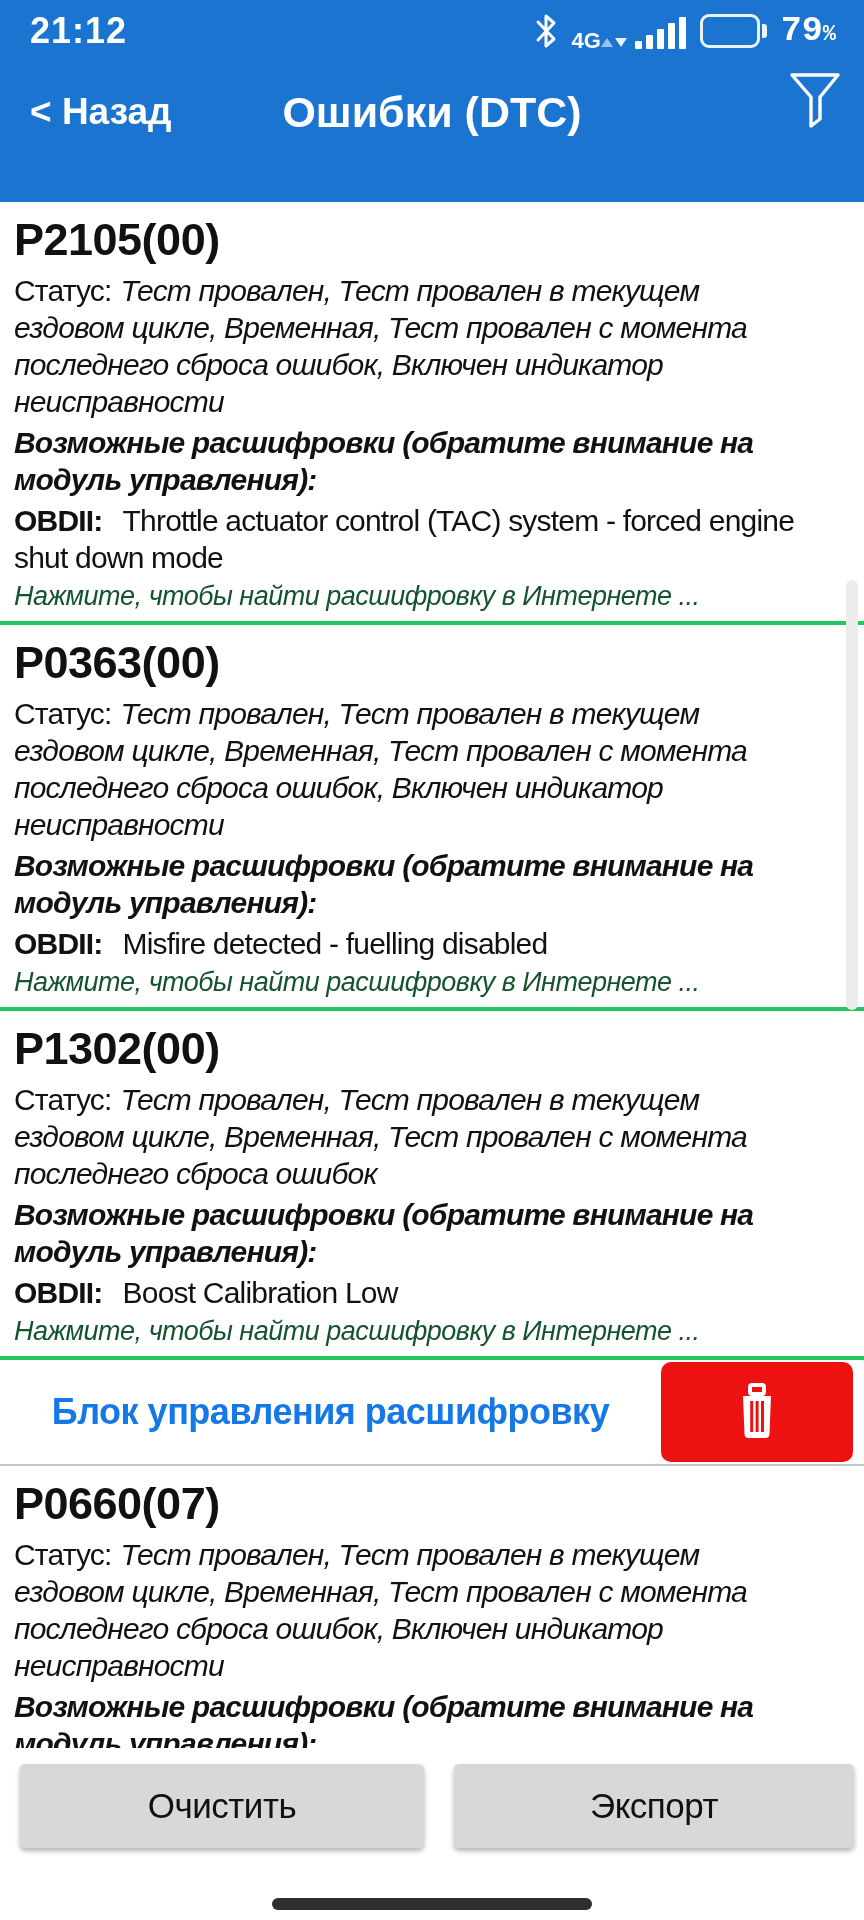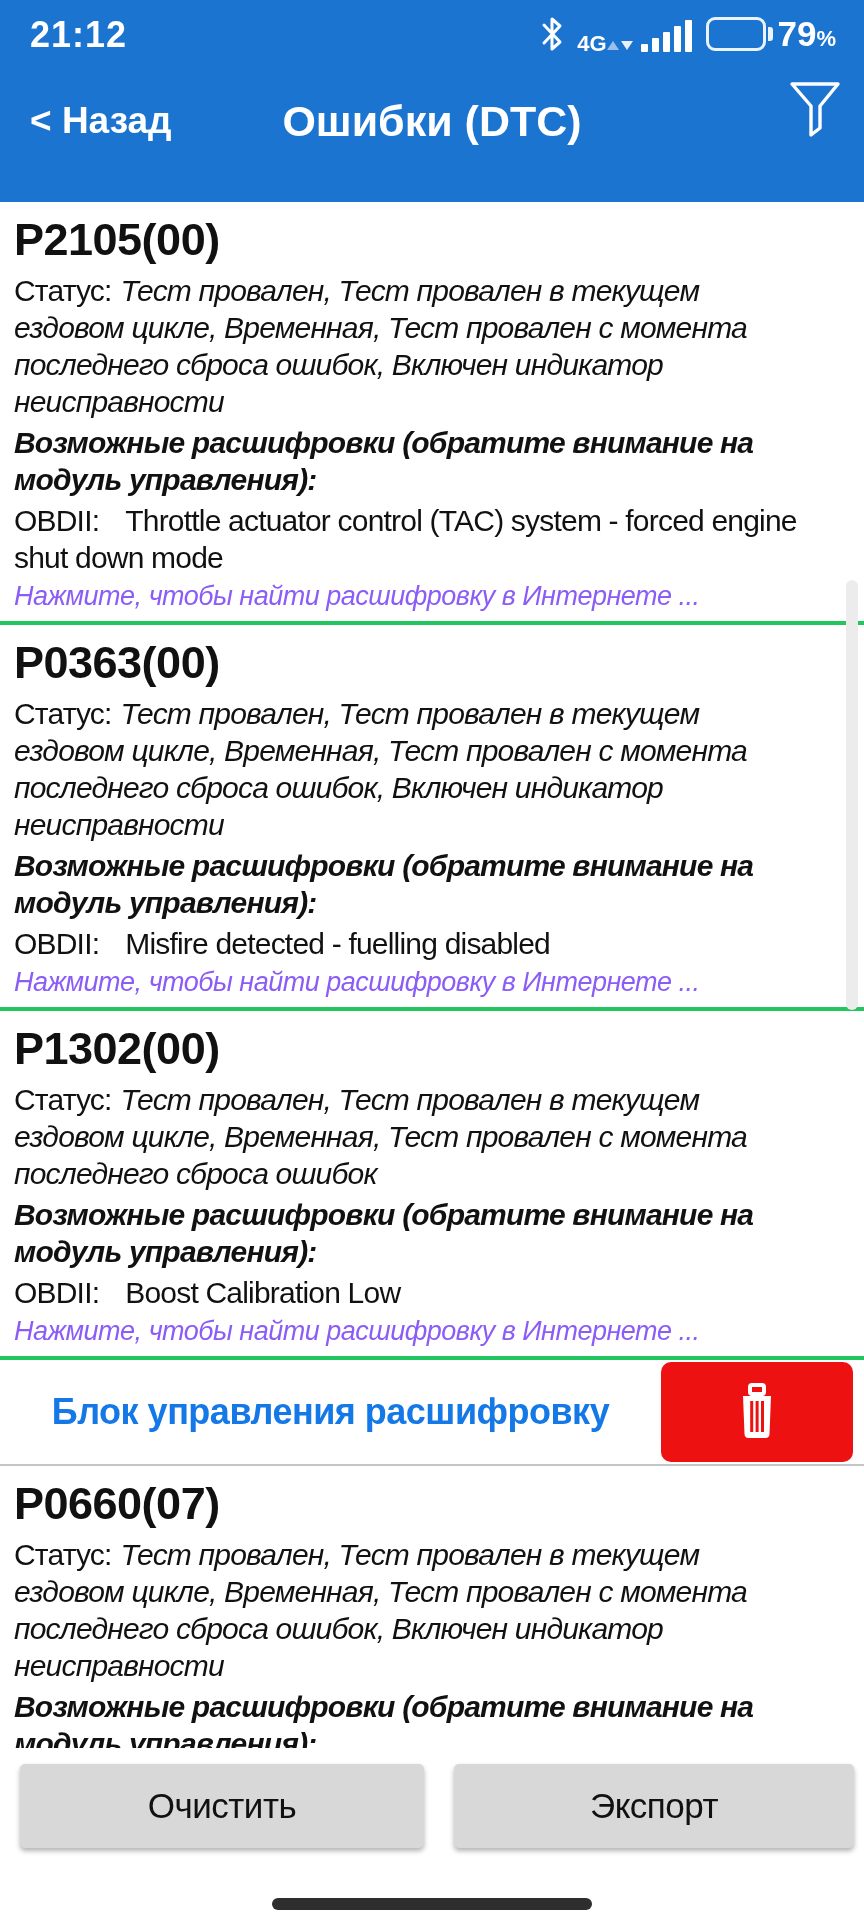--- a/index.html
+++ b/index.html
@@ -7,54 +7,54 @@
     width:864px;height:1920px;overflow:hidden;background:#ffffff;
     font-family:"Liberation Sans","DejaVu Sans",sans-serif;color:#111;
     position:relative;
   }
   
   .topbar{
     position:absolute;top:0;left:0;width:864px;height:202px;
     background:#1b74d0;color:#fff;box-sizing:border-box;
   }
   .status-row{
-    display:flex;align-items:flex-start;justify-content:space-between;
-    padding:14px 28px 0 30px;height:52px;
+    display:flex;align-items:center;justify-content:space-between;
+    padding:5px 28px 0 30px;height:52px;
   }
   .time{font-size:36px;font-weight:600;letter-spacing:1px;}
   .sb-icons{display:flex;align-items:flex-end;gap:10px;}
   .bt-icon svg{display:block;}
   .net{display:flex;flex-direction:row;align-items:center;margin-right:-2px;}
   .net-label{font-size:22px;font-weight:700;line-height:20px;}
   .net-arrows{display:flex;gap:2px;margin-top:2px;}
   .tri-up{width:0;height:0;border-left:6px solid transparent;border-right:6px solid transparent;border-bottom:9px solid rgba(255,255,255,.55);}
   .tri-down{width:0;height:0;border-left:6px solid transparent;border-right:6px solid transparent;border-top:9px solid rgba(255,255,255,.9);}
   .sig{display:flex;align-items:flex-end;gap:4px;height:34px;padding-bottom:2px;}
   .sig i{display:block;width:7px;background:#fff;border-radius:1px;}
   .battery{display:flex;align-items:center;margin-left:4px;}
   .bat-body{width:60px;height:34px;border:3px solid #eaf2fc;border-radius:9px;padding:3px;box-sizing:border-box;}
   .bat-fill{height:100%;width:78%;background:#eaf2fc;border-radius:4px;}
   .bat-nub{width:5px;height:14px;background:#eaf2fc;border-radius:0 3px 3px 0;margin-left:2px;}
-  .bat-text{font-size:35px;font-weight:600;margin-left:5px;}
+  .bat-text{font-size:35px;font-weight:600;margin-left:14px;font-family:Liberation Mono, monospace;}
   .bat-text .pct{font-size:22px;font-weight:700;}
   .nav-row{position:relative;height:110px;display:flex;align-items:center;}
   .back-btn{position:absolute;left:30px;font-size:37px;font-weight:600;color:#fff;}
   .page-title{position:absolute;left:0;right:0;text-align:center;font-size:43px;font-weight:700;color:#fff;}
   .filter-btn{position:absolute;right:22px;top:14px;}
   
   .list{position:absolute;top:202px;left:0;width:864px;}
   .entry{padding:0 14px 8px 14px;border-bottom:4px solid #22c55e;}
   .dtc-code{font-size:45px;font-weight:700;margin:12px 0 6px 0;line-height:52px;letter-spacing:-0.5px;}
   .para{margin:0 0 4px 0;}
   .line{display:block;white-space:nowrap;font-size:30px;line-height:37px;letter-spacing:-0.8px;}
   .it{font-style:italic;}
   .lbl{margin-right:9px;}
   .decode .line{font-weight:700;font-style:italic;}
-  .obd-lbl{font-weight:400;margin-right:26px;}
-  .hint{font-size:27px;line-height:33px;letter-spacing:-0.5px;color:#8b5cf6;margin-top:1px;white-space:nowrap;}
+  .obd-lbl{font-weight:700;margin-right:20px;}
+  .hint{font-size:27px;line-height:33px;letter-spacing:-0.5px;color:#14532d;margin-top:1px;white-space:nowrap;}
   
   .module-row{
     height:104px;border-bottom:2px solid #c5c5c5;
     display:flex;align-items:center;background:#fff;
   }
   .module-label{
     flex:1;text-align:center;font-size:36px;font-weight:700;color:#1478e6;letter-spacing:-0.5px;
   }
   .delete-btn{
     width:192px;height:100px;background:#ee1111;border:none;border-radius:10px;

